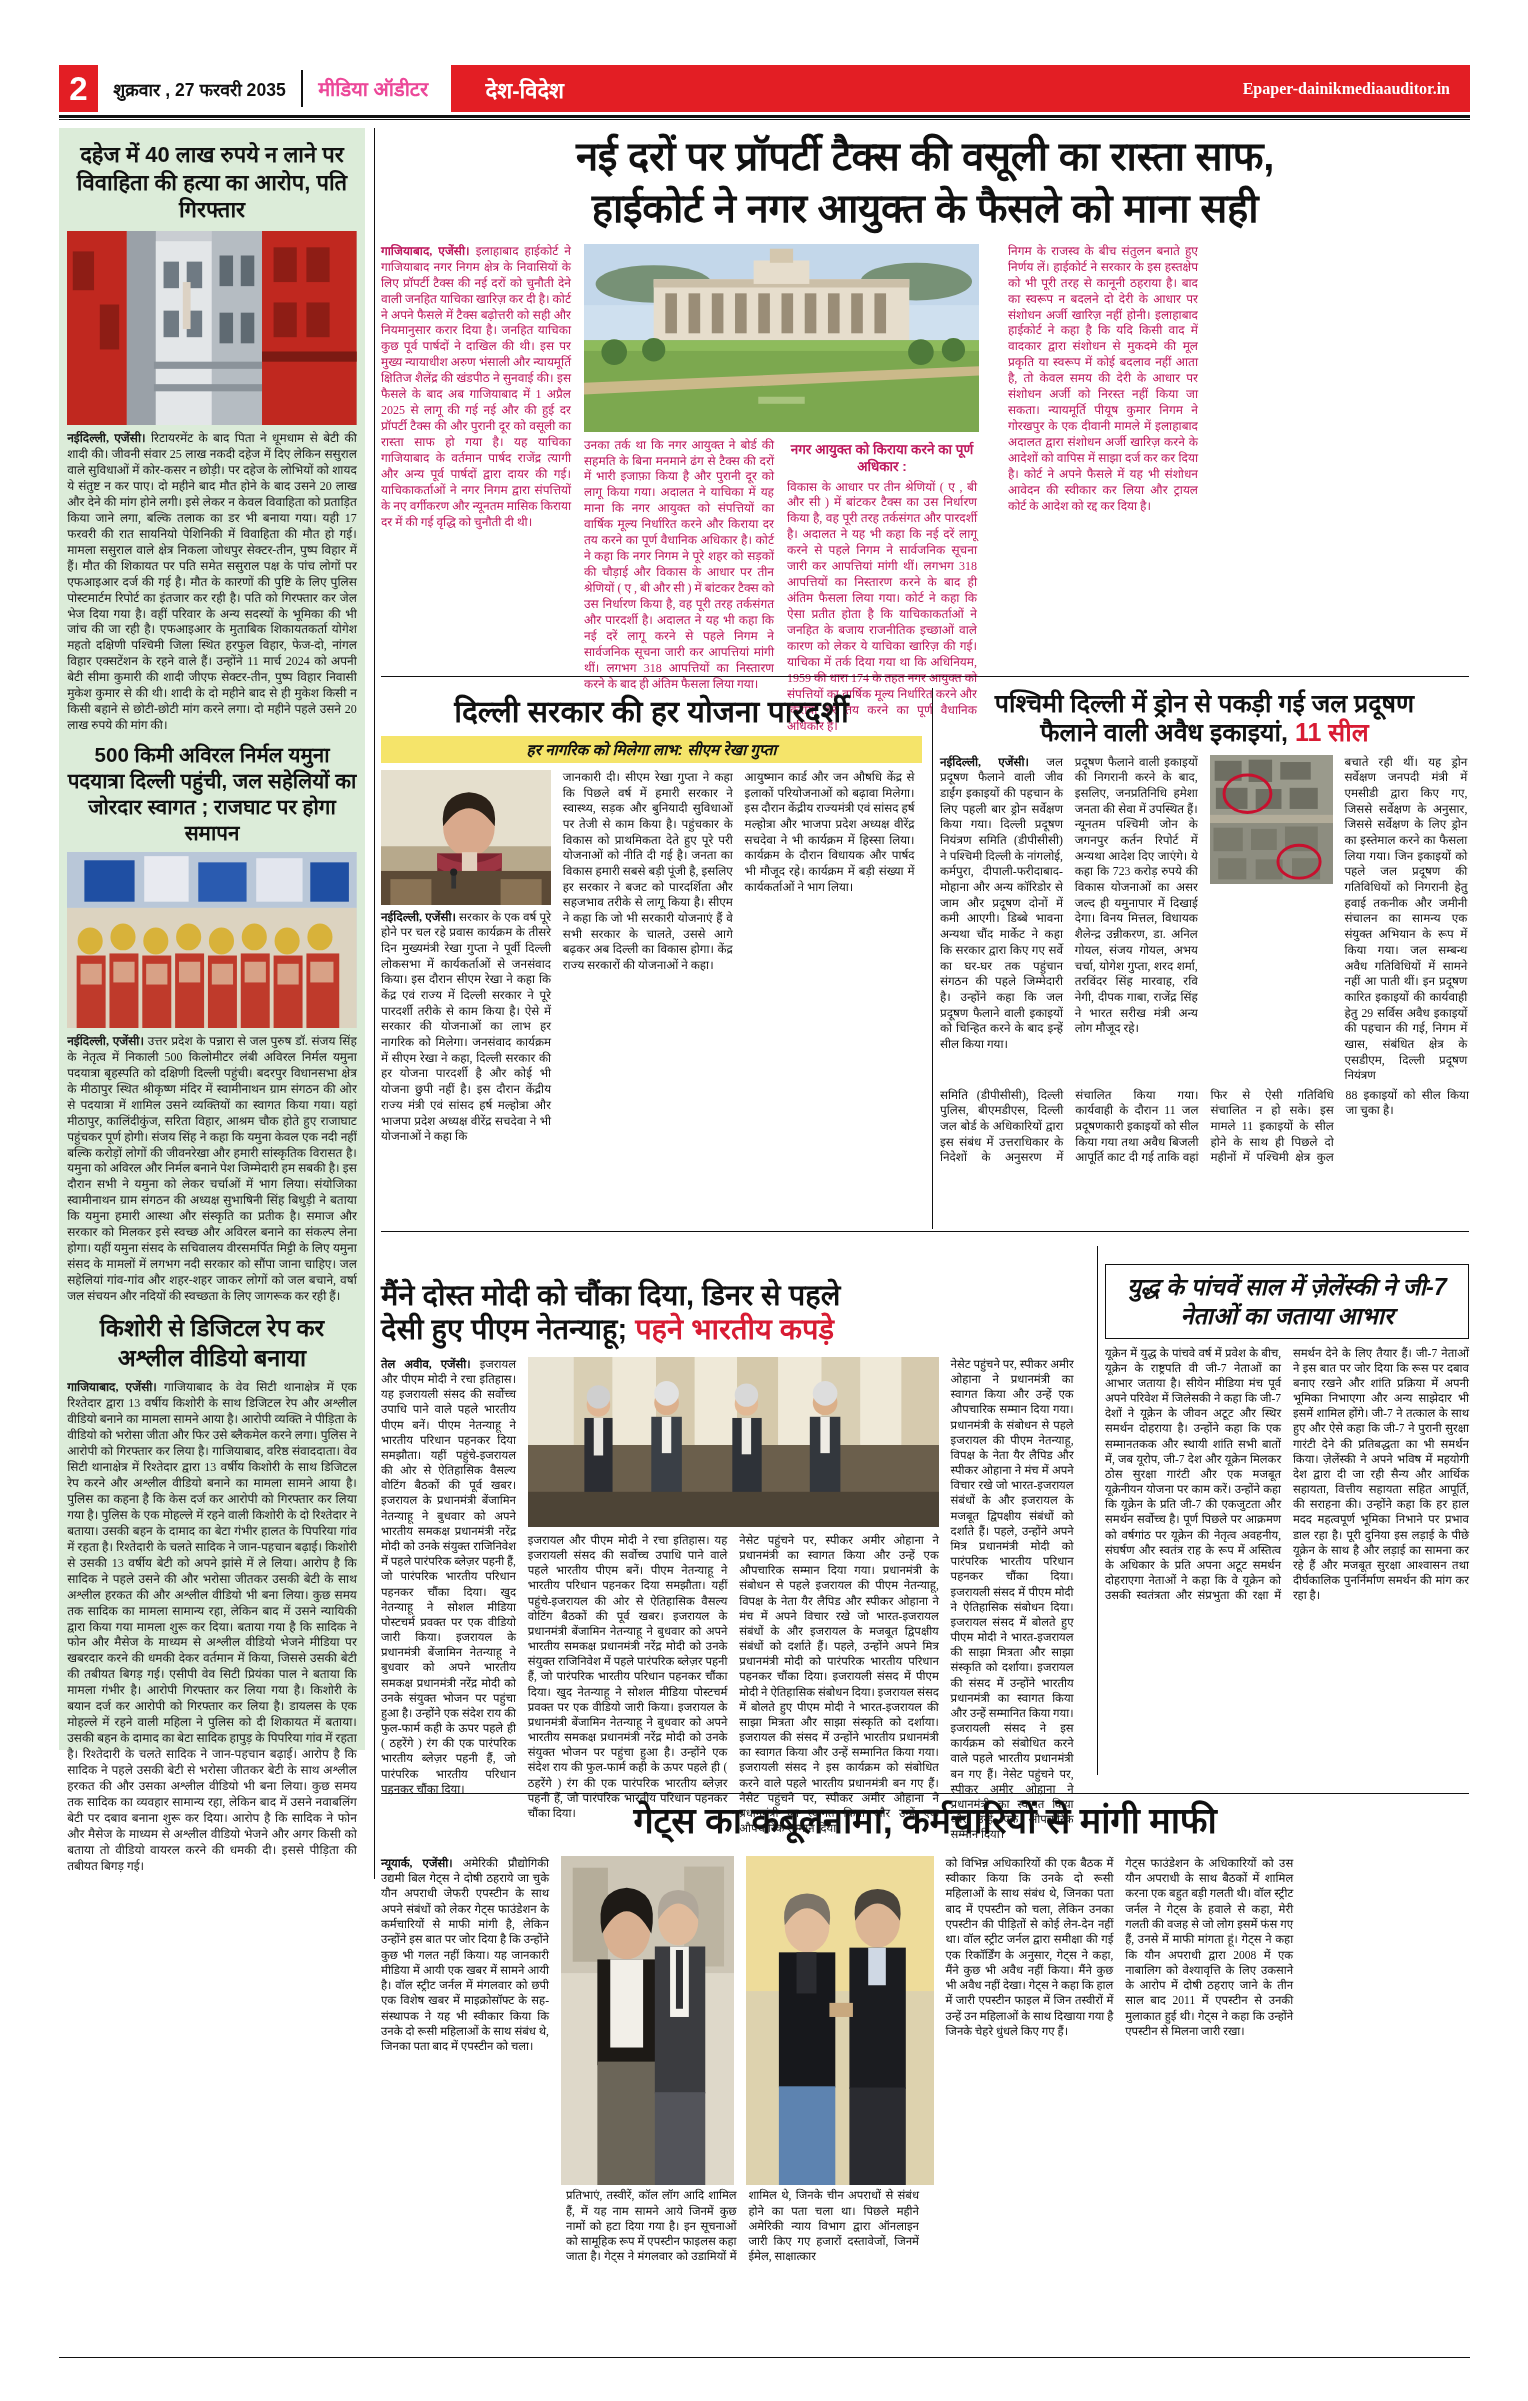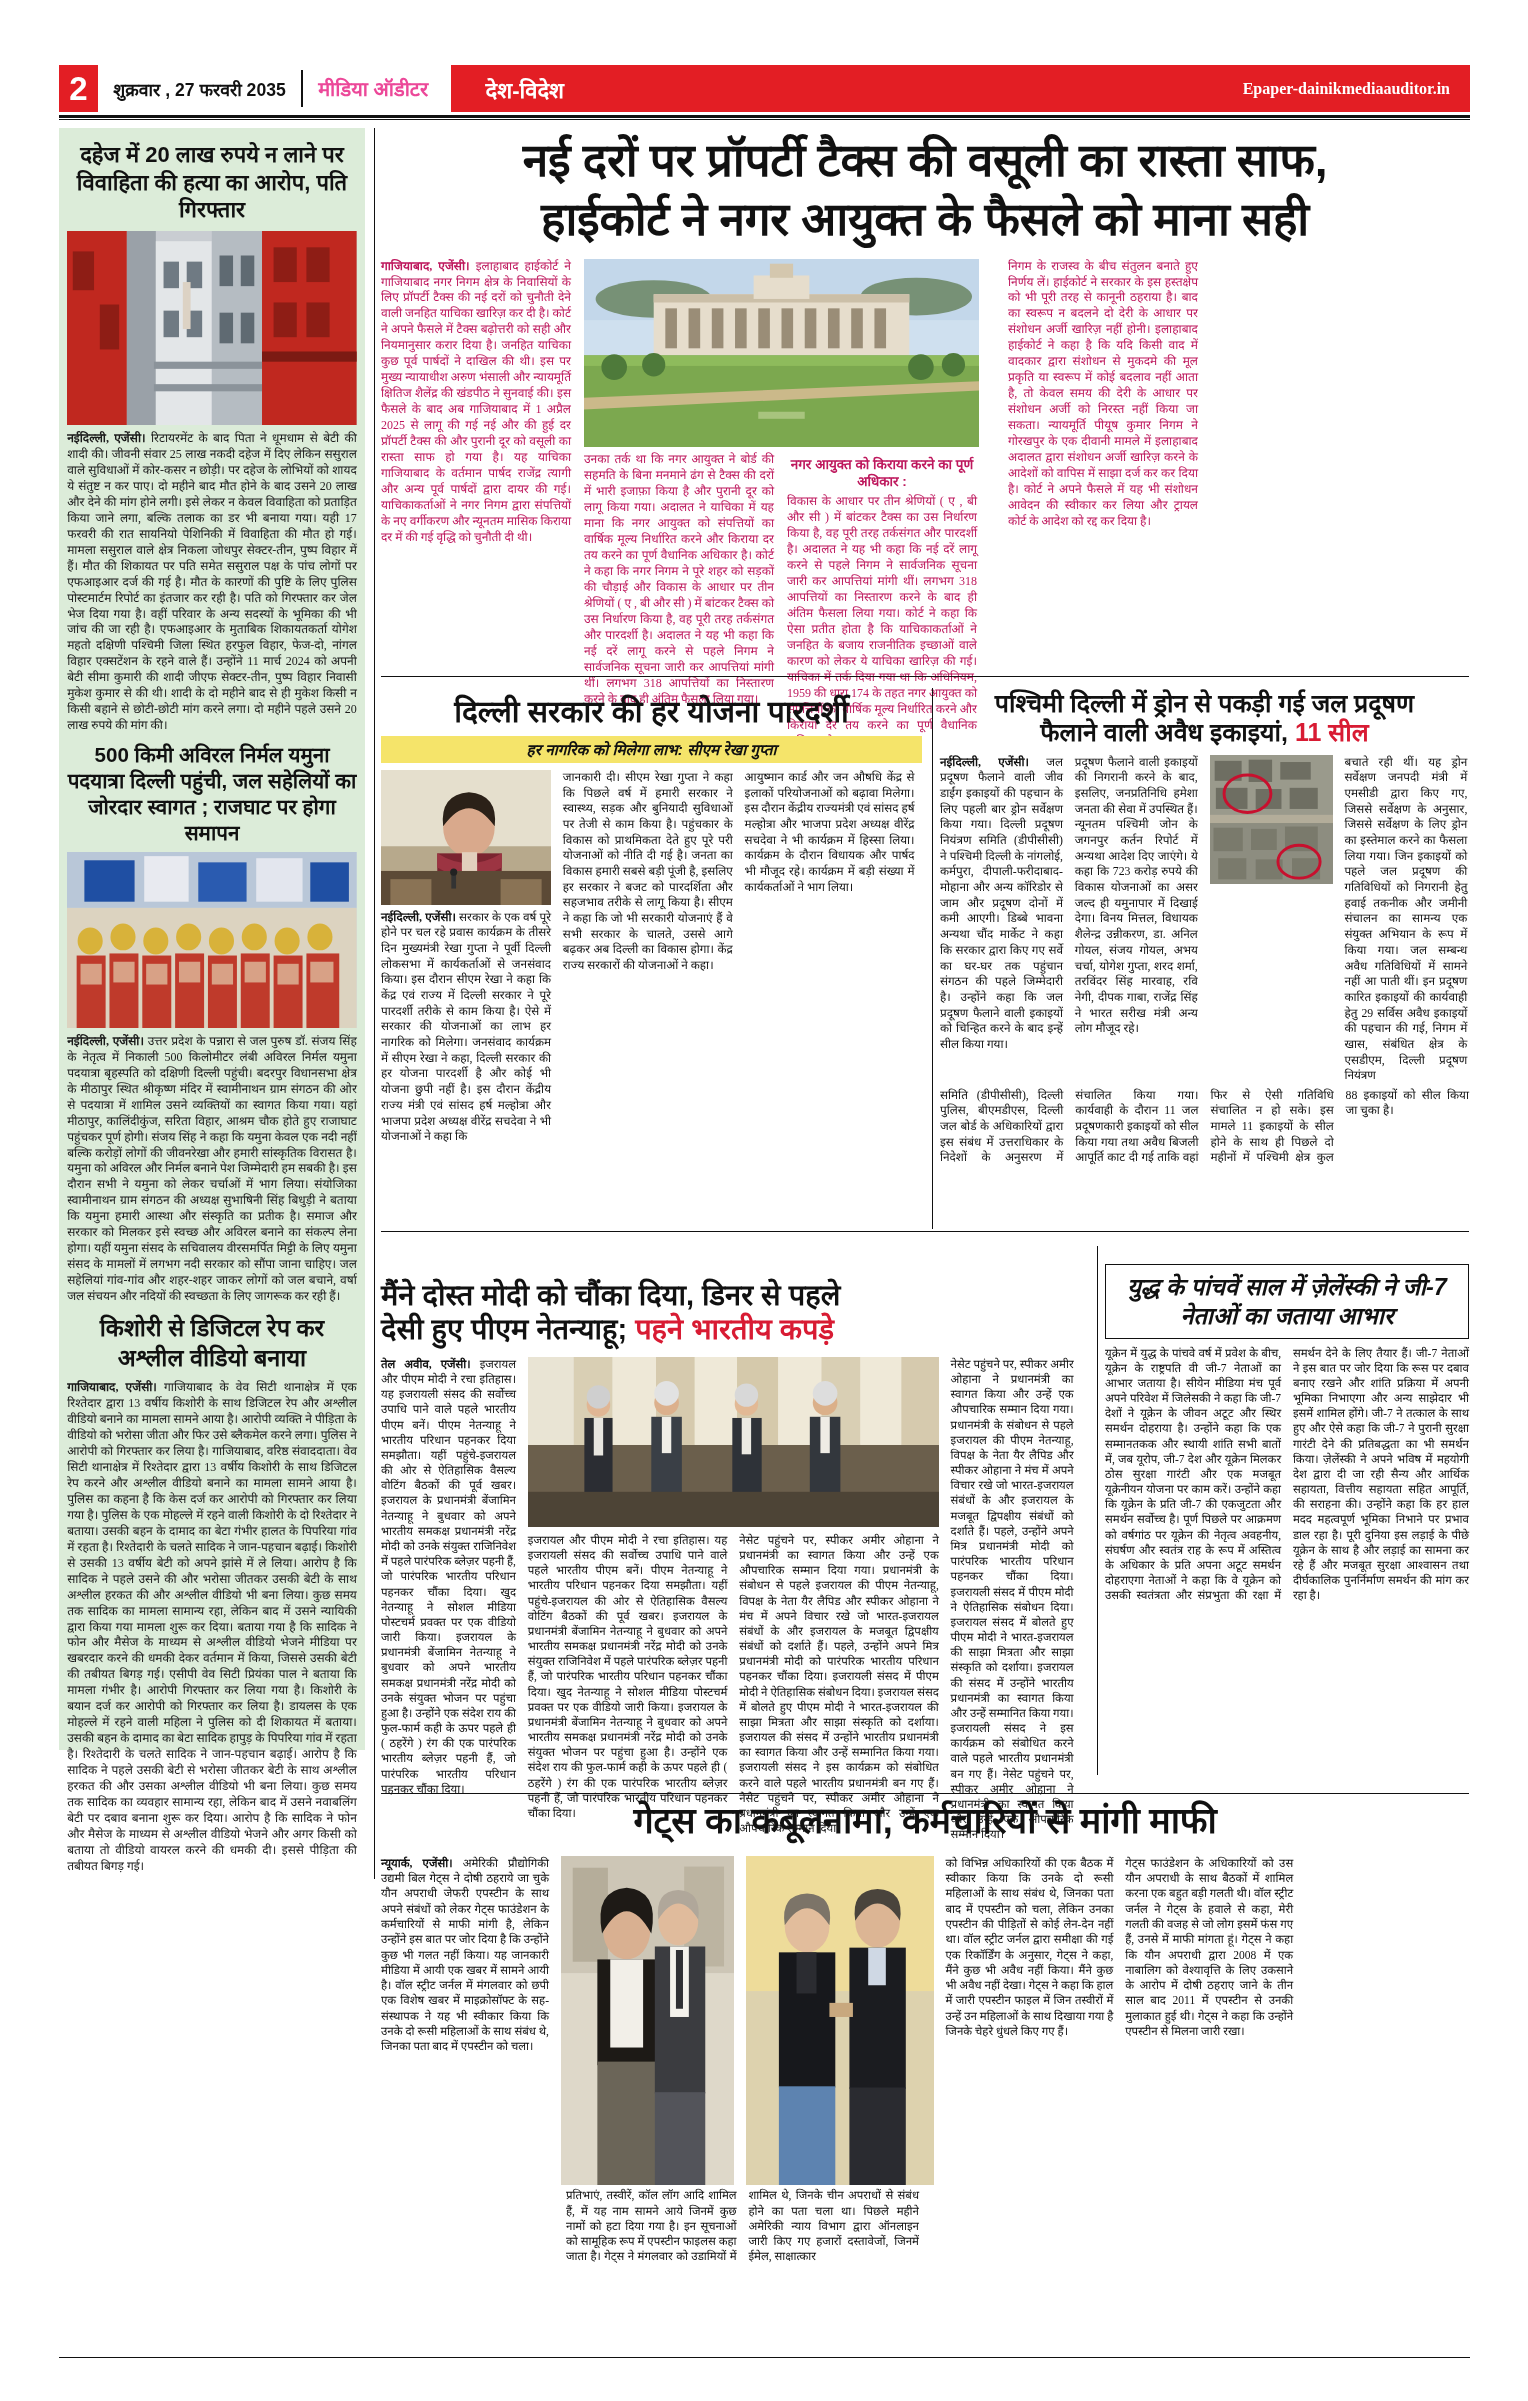--- a/index.html
+++ b/index.html
@@ -30,21 +30,21 @@
   .lc-photo{width:100%;height:194px;margin:3.5px 0 5.9px 0;position:relative;overflow:hidden;}
   .lc-photo2{height:176px;}
   .lc-body{font-size:12px;line-height:1.33;text-align:justify;color:#1a1a1a;
     font-family:"Liberation Serif",serif;}
   .lc-body b{font-weight:700;}
   .lc-head2{font-family:"Liberation Sans",sans-serif;font-weight:700;font-size:20.6px;line-height:1.26;text-align:center;margin:8.2px 0 5.9px 0;}
   .lc-head3{font-family:"Liberation Sans",sans-serif;font-weight:700;font-size:23.5px;line-height:1.25;text-align:center;margin:9.4px 0 7px 0;}
 
   
   .lead{position:absolute;left:381px;top:128px;width:1088px;}
-  .lead-head{font-family:"Liberation Sans",sans-serif;font-weight:700;font-size:46px;line-height:1.24;text-align:center;color:#111;margin:3.5px 0 10.6px 0;letter-spacing:-0.3px;}
+  .lead-head{font-family:"Liberation Sans",sans-serif;font-weight:700;font-size:40px;line-height:1.24;text-align:center;color:#111;margin:3.5px 0 10.6px 0;letter-spacing:-0.3px;}
   .lead-cols{display:flex;gap:13px;}
   .lead-c{width:190px;font-size:12px;line-height:1.33;text-align:justify;font-family:"Liberation Serif",serif;color:#be185d;}
   .lead-c b{font-weight:700;}
   .lead-photo{width:395px;height:188px;margin-bottom:5.9px;position:relative;overflow:hidden;}
   .subhead{font-family:"Liberation Sans",sans-serif;font-weight:700;font-size:13.5px;line-height:1.25;text-align:center;margin:4.7px 0 3.5px 0;}
 
   
   .mid-left{position:absolute;left:381px;top:694px;width:541px;}
   .mid-right{position:absolute;left:940px;top:688px;width:529px;}
   .mid-head{font-family:"Liberation Sans",sans-serif;font-weight:700;font-size:30px;line-height:1.2;text-align:center;margin:0 0 5.9px 0;}
@@ -93,21 +93,21 @@
       <div class="mh-brand">मीडिया ऑडीटर</div>
     </div>
     <div class="mh-section">देश-विदेश</div>
     <div class="mh-url">Epaper-dainikmediaauditor.in</div>
   </div>
   <div class="mh-rule"></div>
   <div class="mh-rule2"></div>
 
   <div class="leftcol">
 
-    <div class="lc-head">दहेज में 20 लाख रुपये न लाने पर विवाहिता की हत्या का आरोप, पति गिरफ्तार</div>
+    <div class="lc-head">दहेज में 40 लाख रुपये न लाने पर विवाहिता की हत्या का आरोप, पति गिरफ्तार</div>
 
     <div class="lc-photo">
       <svg class="ph" viewBox="0 0 300 190" preserveAspectRatio="none">
         <rect width="300" height="190" fill="#c9cdd2"></rect>
         <rect x="0" y="0" width="62" height="190" fill="#c0281f"></rect>
         <rect x="6" y="20" width="22" height="38" fill="#8e1d15"></rect>
         <rect x="34" y="72" width="20" height="44" fill="#8e1d15"></rect>
         <rect x="62" y="0" width="30" height="190" fill="#9aa1a8"></rect>
         <rect x="92" y="10" width="58" height="180" fill="#e3e6e8"></rect>
         <rect x="100" y="30" width="16" height="26" fill="#6f7a83"></rect>

